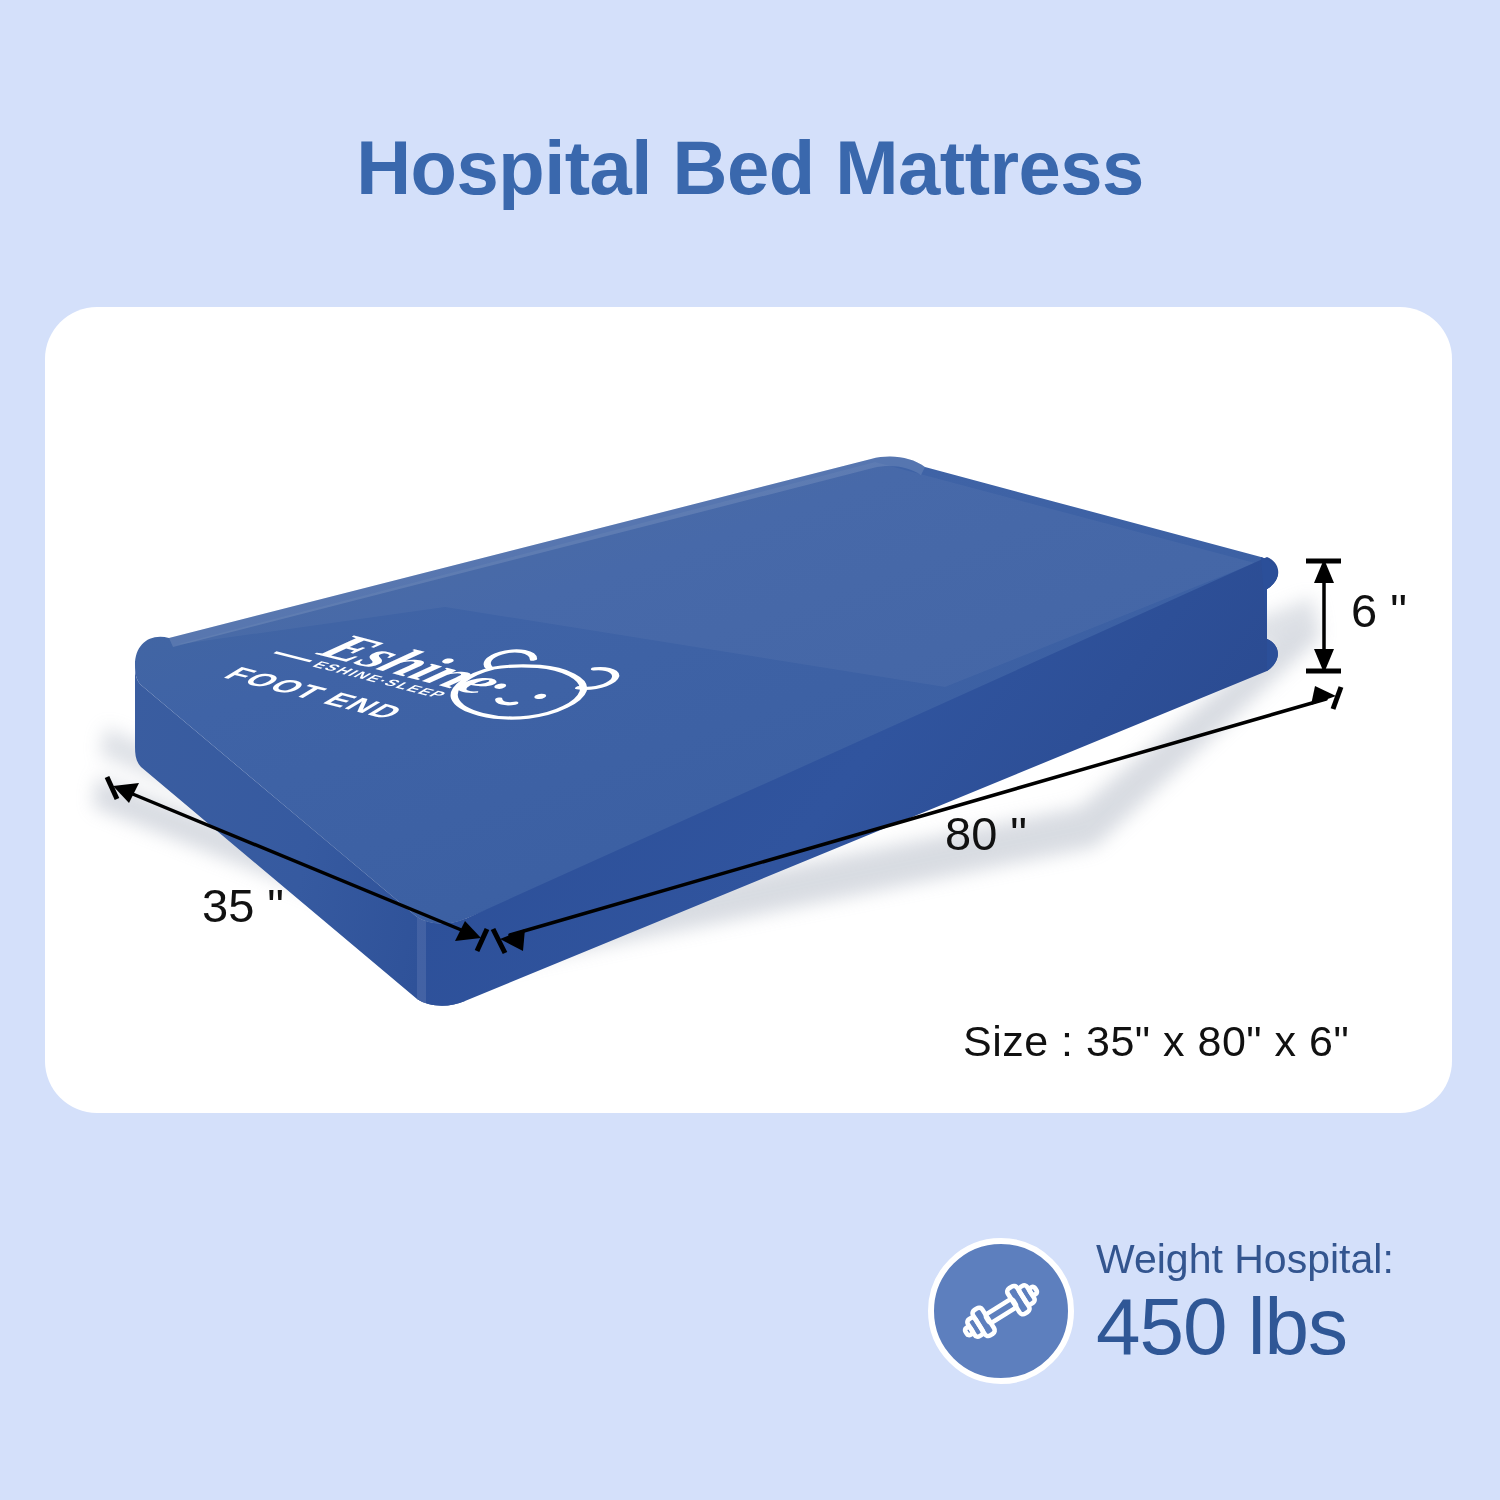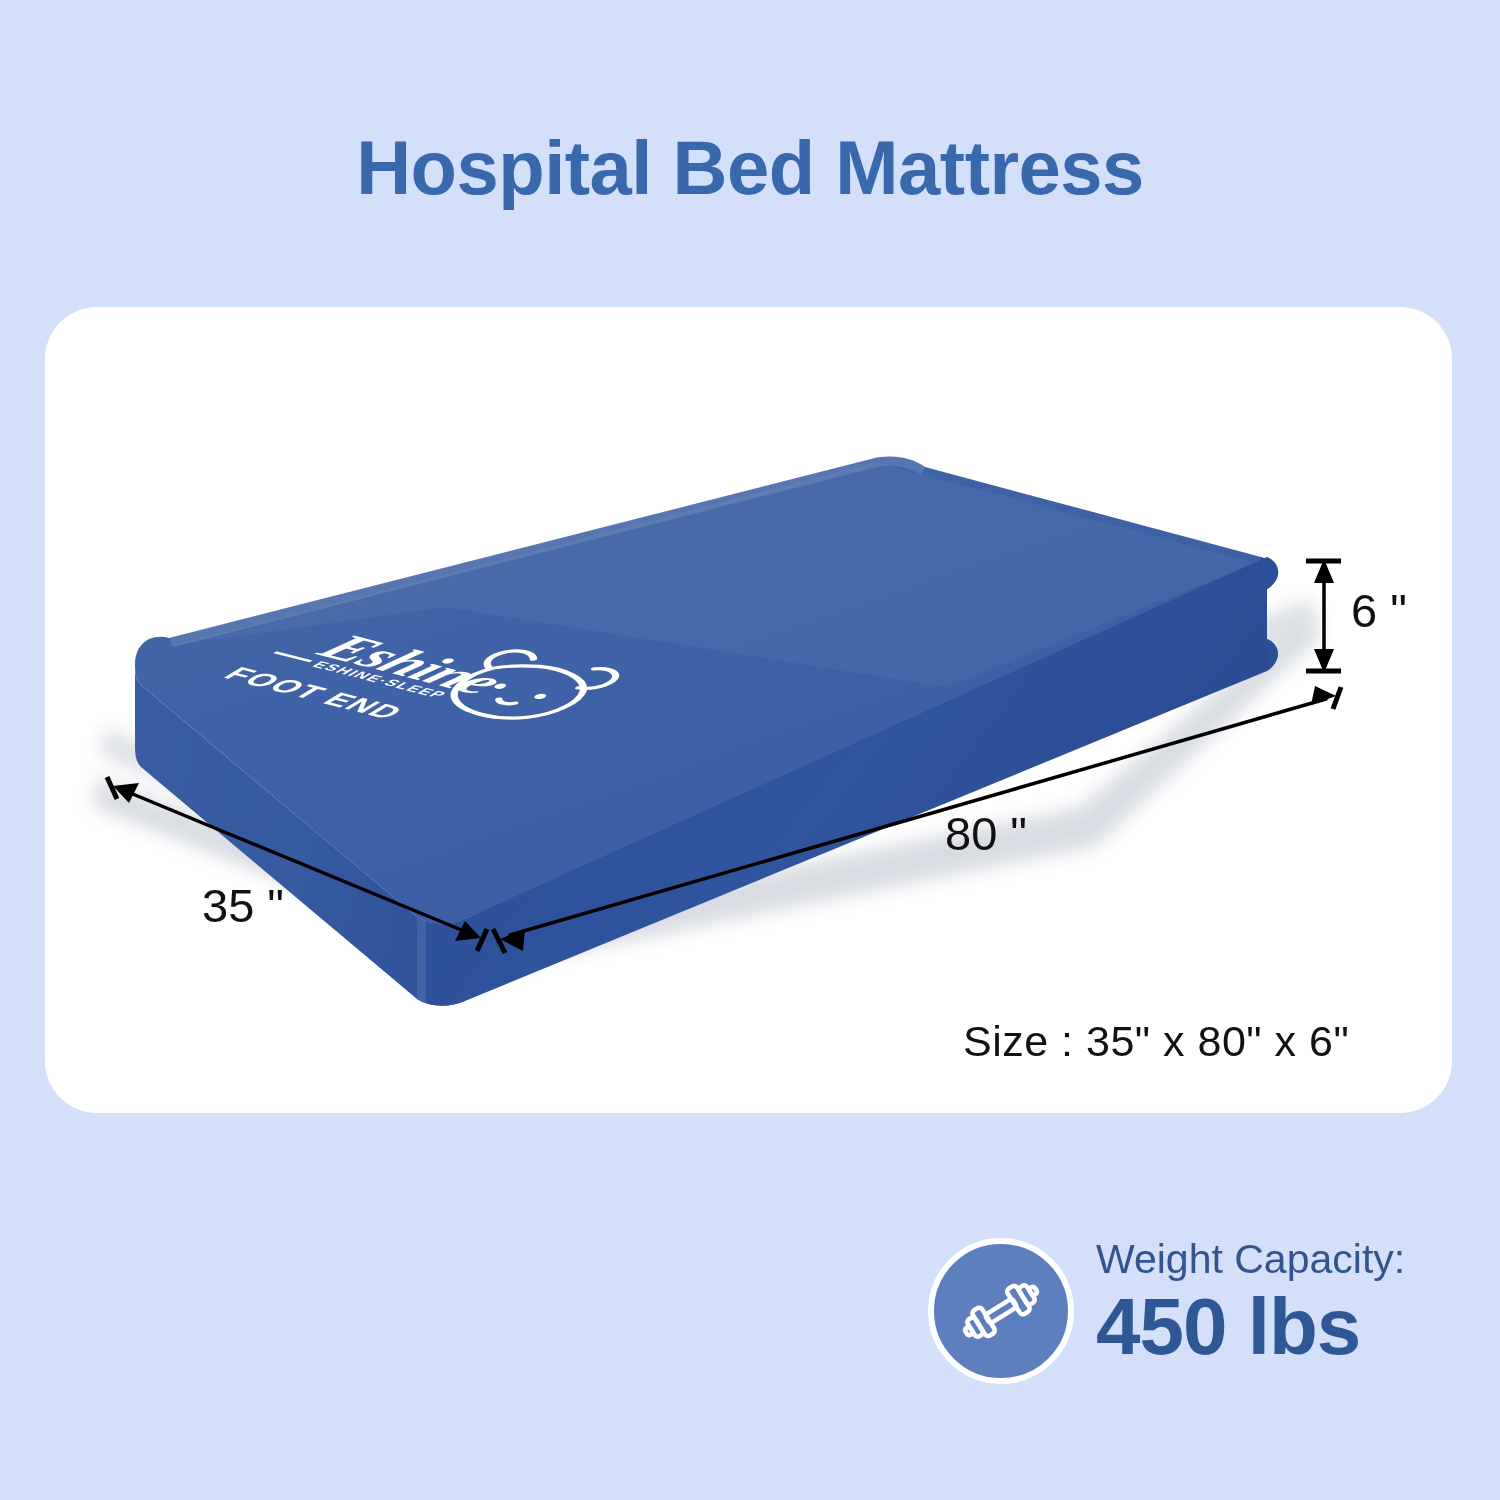--- a/index.html
+++ b/index.html
@@ -89,21 +89,21 @@
     top: 0;
   }
   .weight-label {
     font-size: 41px;
     color: #33558f;
     line-height: 1.05;
     white-space: nowrap;
   }
   .weight-value {
     font-size: 80px;
-    font-weight: bold;
+    font-weight: normal;
     color: #2f5796;
     line-height: 1.05;
     margin-top: 4px;
     white-space: nowrap;
     letter-spacing: -1px;
   }
 </style>
 </head>
 <body>
 
@@ -264,16 +264,16 @@
         <rect x="9" y="34" width="9" height="20" rx="3.5"></rect>
         <rect x="70" y="34" width="9" height="20" rx="3.5"></rect>
 
         <rect x="3" y="40" width="6" height="8" rx="2.5"></rect>
         <rect x="79" y="40" width="6" height="8" rx="2.5"></rect>
       </g>
     </svg>
   </div>
 
   <div class="weight-text">
-    <div class="weight-label">Weight Capacity:</div>
+    <div class="weight-label">Weight Hospital:</div>
     <div class="weight-value">450 lbs</div>
   </div>
 </div>
 
 </body></html>

